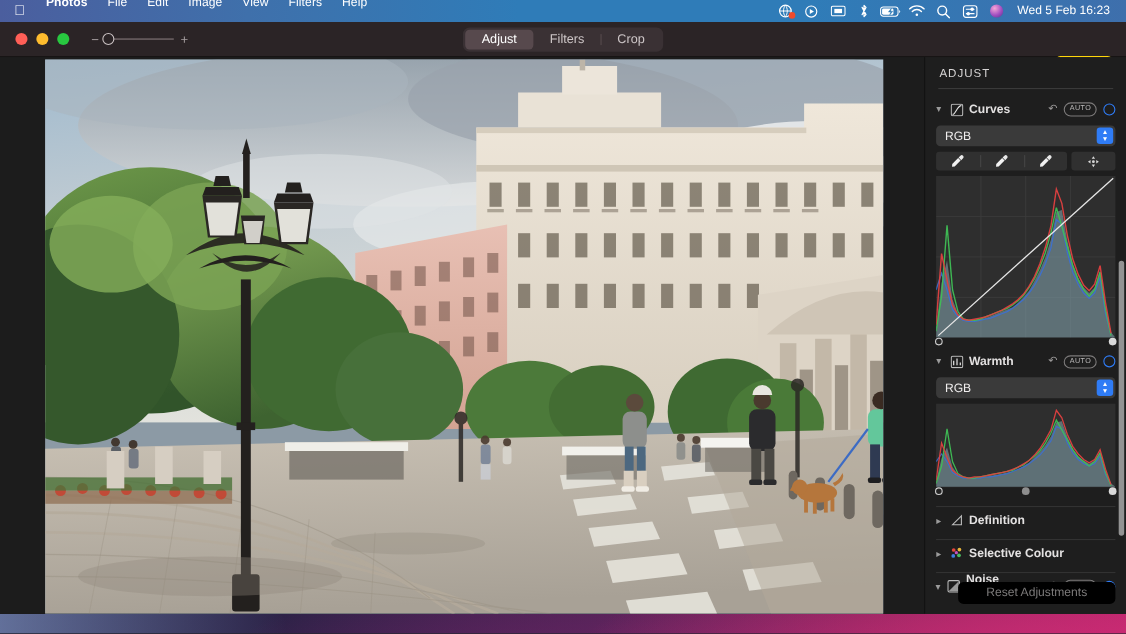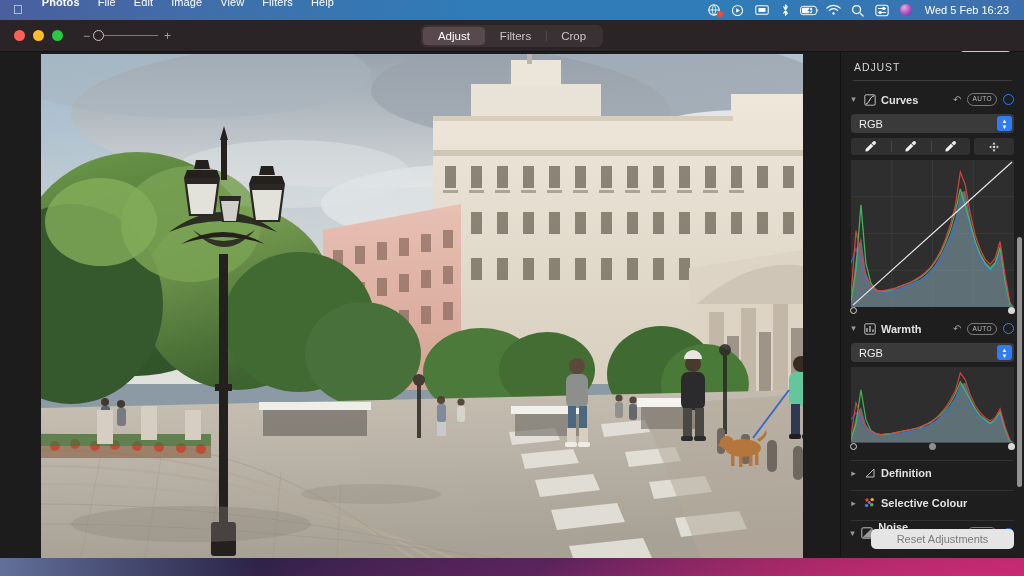--- a/index.html
+++ b/index.html
@@ -158,21 +158,21 @@
   .hist-handles { position: relative; height: 9px; }
   .handle { position: absolute; top: 0; width: 7px; height: 7px; border-radius: 50%; }
   .handle.black { border: 1.3px solid #cfcfcf; background: #242424; }
   .handle.mid { background: #8e8e8e; }
   .handle.white { background: #d9d9d9; }
 
   .sec-divider { height: 1px; background: #323232; margin: 8px 10px 0 10px; }
 
   .reset-btn {
     position: absolute; left: 10px; right: 10px; bottom: 9px; height: 20px;
-    background: #e5e5e5; border-radius: 5px; color: #7c7a7a; font-size: 11px;
+    background: #000000; border-radius: 5px; color: #7c7a7a; font-size: 11px;
     display: flex; align-items: center; justify-content: center; margin-left: 20px;
   }
 
   .scrollbar {
     position: absolute; right: 2px; top: 185px; width: 5px; height: 250px;
     background: #a8a8a8; border-radius: 3px; opacity: .85;
   }
 </style>
 </head>
 <body>

